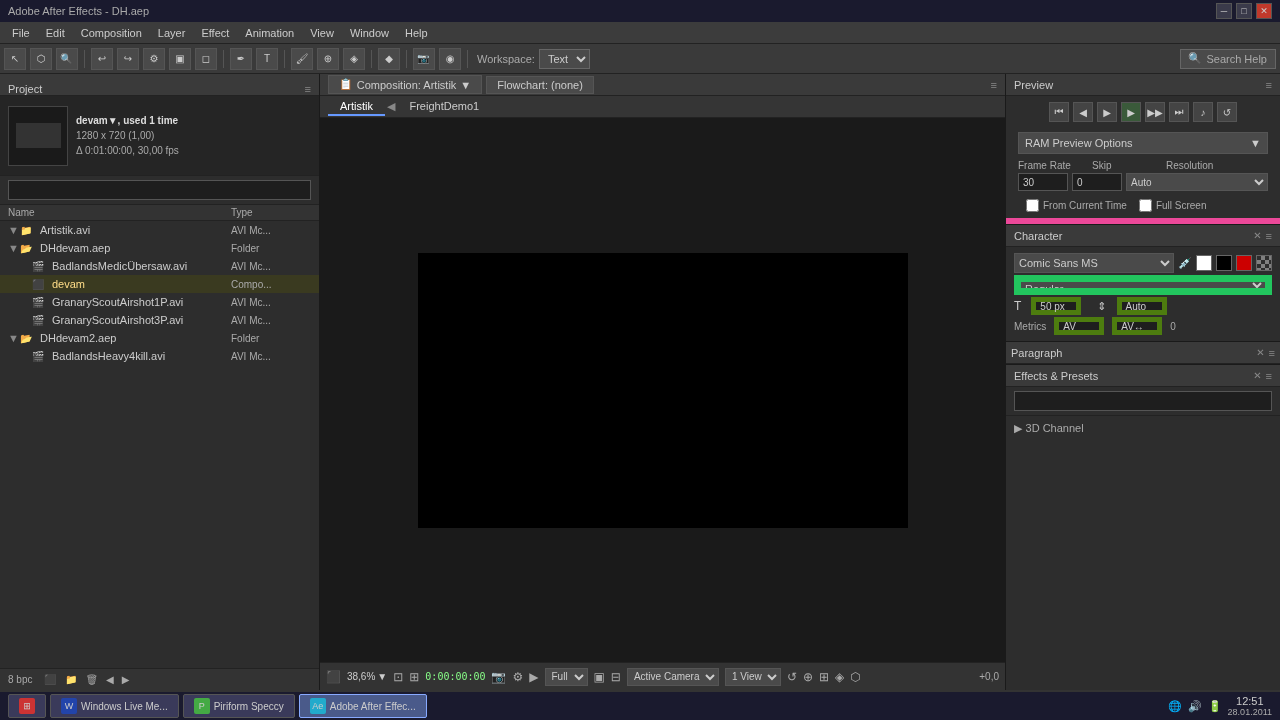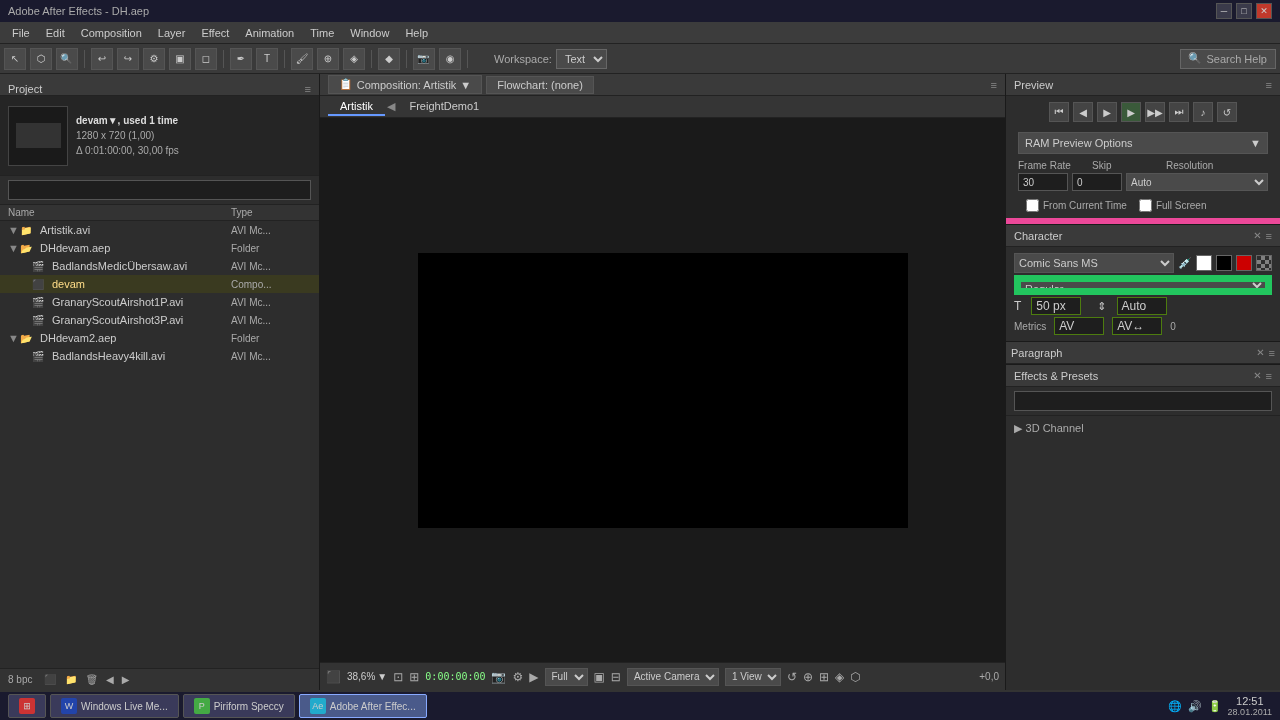--- a/index.html
+++ b/index.html
@@ -12,21 +12,21 @@
     .title-btn.close { background: #c0392b; }
     
     
     #menu-bar { height: 22px; background: #3c3c3c; display: flex; align-items: center; padding: 0 4px; border-bottom: 1px solid #222; }
     .menu-item { padding: 2px 8px; cursor: pointer; color: #ccc; font-size: 11px; }
     
     
     #toolbar { height: 30px; background: #3a3a3a; display: flex; align-items: center; padding: 0 4px; gap: 4px; border-bottom: 1px solid #222; }
     .tool-btn { width: 22px; height: 22px; background: #4a4a4a; border: 1px solid #555; cursor: pointer; display: flex; align-items: center; justify-content: center; font-size: 10px; color: #ccc; }
     .tool-separator { width: 1px; height: 18px; background: #555; margin: 0 2px; }
-    .workspace-label { font-size: 11px; color: #aaa; margin-left: 20px; }
+    .workspace-label { font-size: 11px; color: #aaa; margin-left: 3px; }
     .workspace-select { background: #4a4a4a; border: 1px solid #666; color: #ccc; font-size: 11px; padding: 2px 4px; height: 20px; }
     .search-help { background: #4a4a4a; border: 1px solid #666; color: #aaa; font-size: 11px; padding: 2px 8px; height: 20px; display: flex; align-items: center; gap: 4px; margin-left: auto; }
     
     
     #main { display: flex; height: calc(720px - 22px - 22px - 30px - 30px); }
     
     
     #left-panel { width: 320px; background: #2d2d2d; border-right: 1px solid #1a1a1a; display: flex; flex-direction: column; }
     #project-header { height: 22px; background: #3a3a3a; display: flex; align-items: flex-end; padding: 0 8px; border-bottom: 1px solid #222; font-size: 11px; color: #ccc; }
     #project-preview { height: 80px; background: #252525; display: flex; align-items: center; padding: 8px; border-bottom: 1px solid #222; gap: 8px; }
@@ -91,21 +91,21 @@
     .char-row { display: flex; align-items: center; gap: 4px; margin: 2px 0; }
     .char-font-select { flex: 1; background: #4a4a4a; border: 1px solid #555; color: #ccc; font-size: 11px; height: 20px; }
     .char-style-select { flex: 1; background: #4a4a4a; border: 7px solid #22c55e; color: #ccc; font-size: 11px; height: 20px; }
     .char-colors { display: flex; gap: 4px; align-items: center; }
     .color-swatch { width: 16px; height: 16px; border: 1px solid #666; cursor: pointer; }
     .color-swatch.white { background: #fff; }
     .color-swatch.black { background: #000; }
     .color-swatch.red { background: #cc0000; }
     .color-swatch.checker { background: repeating-conic-gradient(#808080 0% 25%, transparent 0% 50%) 0 0/8px 8px; }
     .char-size-row { display: flex; align-items: center; gap: 8px; }
-    .char-size-input { width: 50px; background: #1e1e1e; border: 1px solid #4d7c0f; color: #ccc; font-size: 12px; height: 18px; padding: 0 4px; display: flex; align-items: center; }
+    .char-size-input { width: 50px; background: #1e1e1e; border: 5px solid #4d7c0f; color: #ccc; font-size: 10px; height: 18px; padding: 0 4px; display: flex; align-items: center; }
     
     
     #paragraph-panel { border-bottom: 1px solid #1a1a1a; }
     #paragraph-header { height: 22px; background: #3a3a3a; display: flex; align-items: center; padding: 0 5px; font-size: 11px; color: #ccc; border-bottom: 1px solid #222; justify-content: space-between; }
     
     
     #effects-panel { flex: 1; }
     #effects-header { height: 22px; background: #3a3a3a; display: flex; align-items: center; padding: 0 8px; font-size: 11px; color: #ccc; border-bottom: 1px solid #222; justify-content: space-between; }
     #effects-search { padding: 4px 8px; border-bottom: 1px solid #222; }
     #effects-search input { width: 100%; background: #1e1e1e; border: 1px solid #555; color: #ccc; font-size: 11px; padding: 2px 6px; height: 20px; }
@@ -157,21 +157,21 @@
   </div>
 </div>
 
 <div id="menu-bar">
   <span class="menu-item">File</span>
   <span class="menu-item">Edit</span>
   <span class="menu-item">Composition</span>
   <span class="menu-item">Layer</span>
   <span class="menu-item">Effect</span>
   <span class="menu-item">Animation</span>
-  <span class="menu-item">Time</span>
+  <span class="menu-item">View</span>
   <span class="menu-item">Window</span>
   <span class="menu-item">Help</span>
 </div>
 
 <div id="toolbar">
   <div class="tool-btn">↖</div>
   <div class="tool-btn">⬡</div>
   <div class="tool-btn">🔍</div>
   <div class="tool-separator"></div>
   <div class="tool-btn">↩</div>

